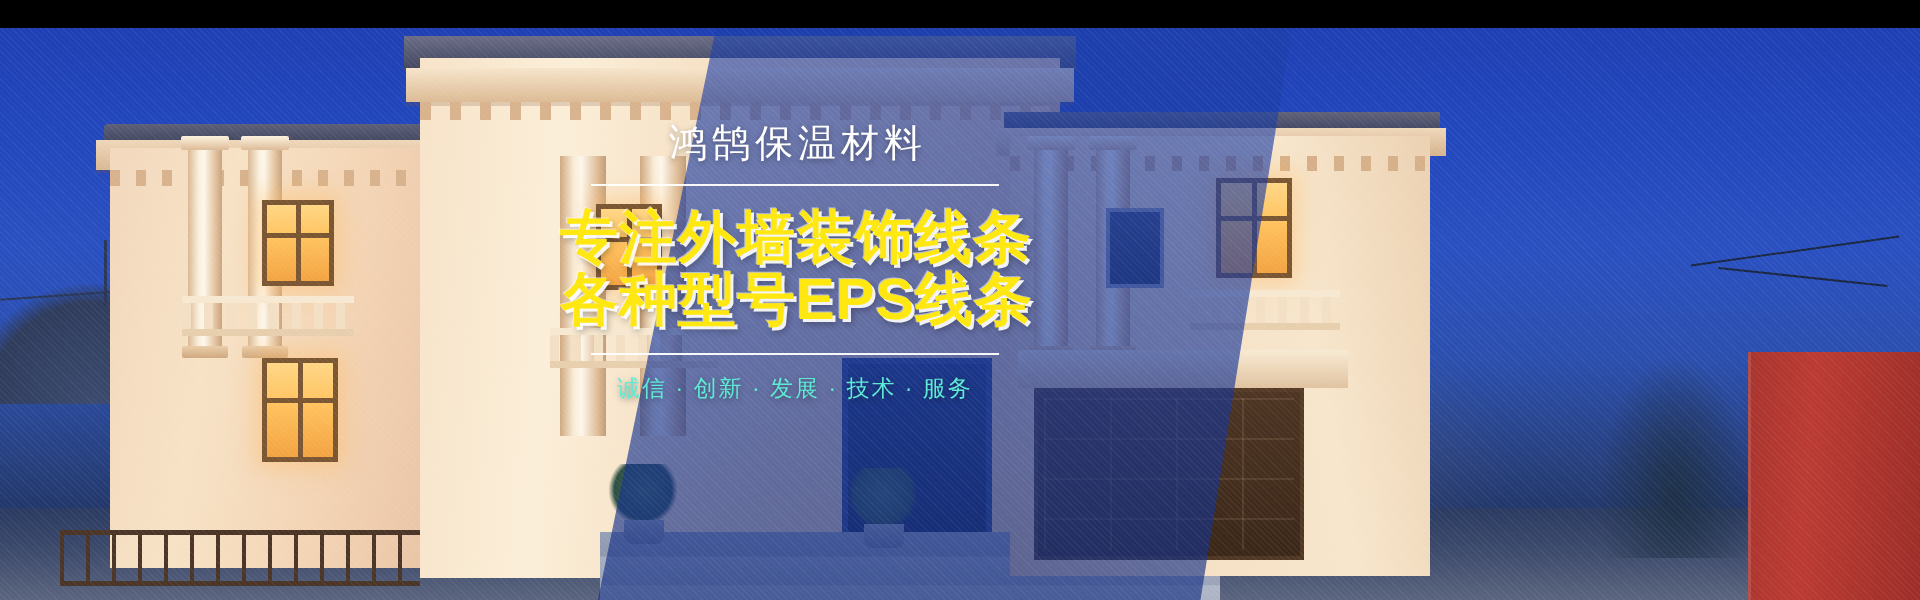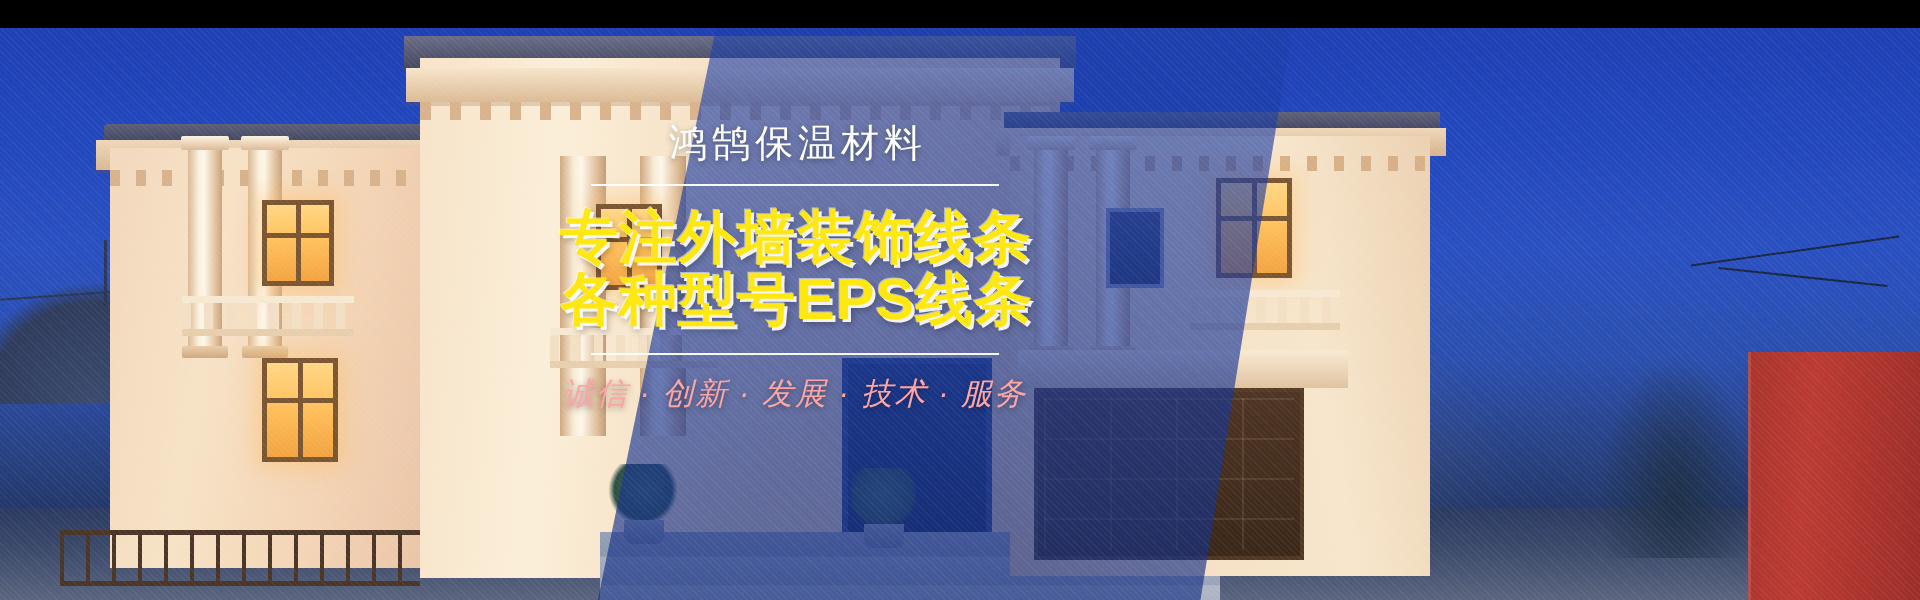--- a/index.html
+++ b/index.html
@@ -288,26 +288,25 @@
   }
   .rule2{
     height:2px;
     background:#ffffff;
     margin:22px auto 0;
     width:408px;
     opacity:.95;
   }
   .tagline{
     margin-top:18px;
-    color:#fca5a5;
-    font-size:31px;
+    color:#5eead4;
+    font-size:23px;
     letter-spacing:2px;
     white-space:nowrap;
     text-shadow:0 2px 6px rgba(0,0,0,.35);
-    font-style:italic;
   }
 </style>
 </head>
 <body>
 
 <div class="banner">
 
   <div class="sky"></div>
   <div class="sky-glow"></div>
 

